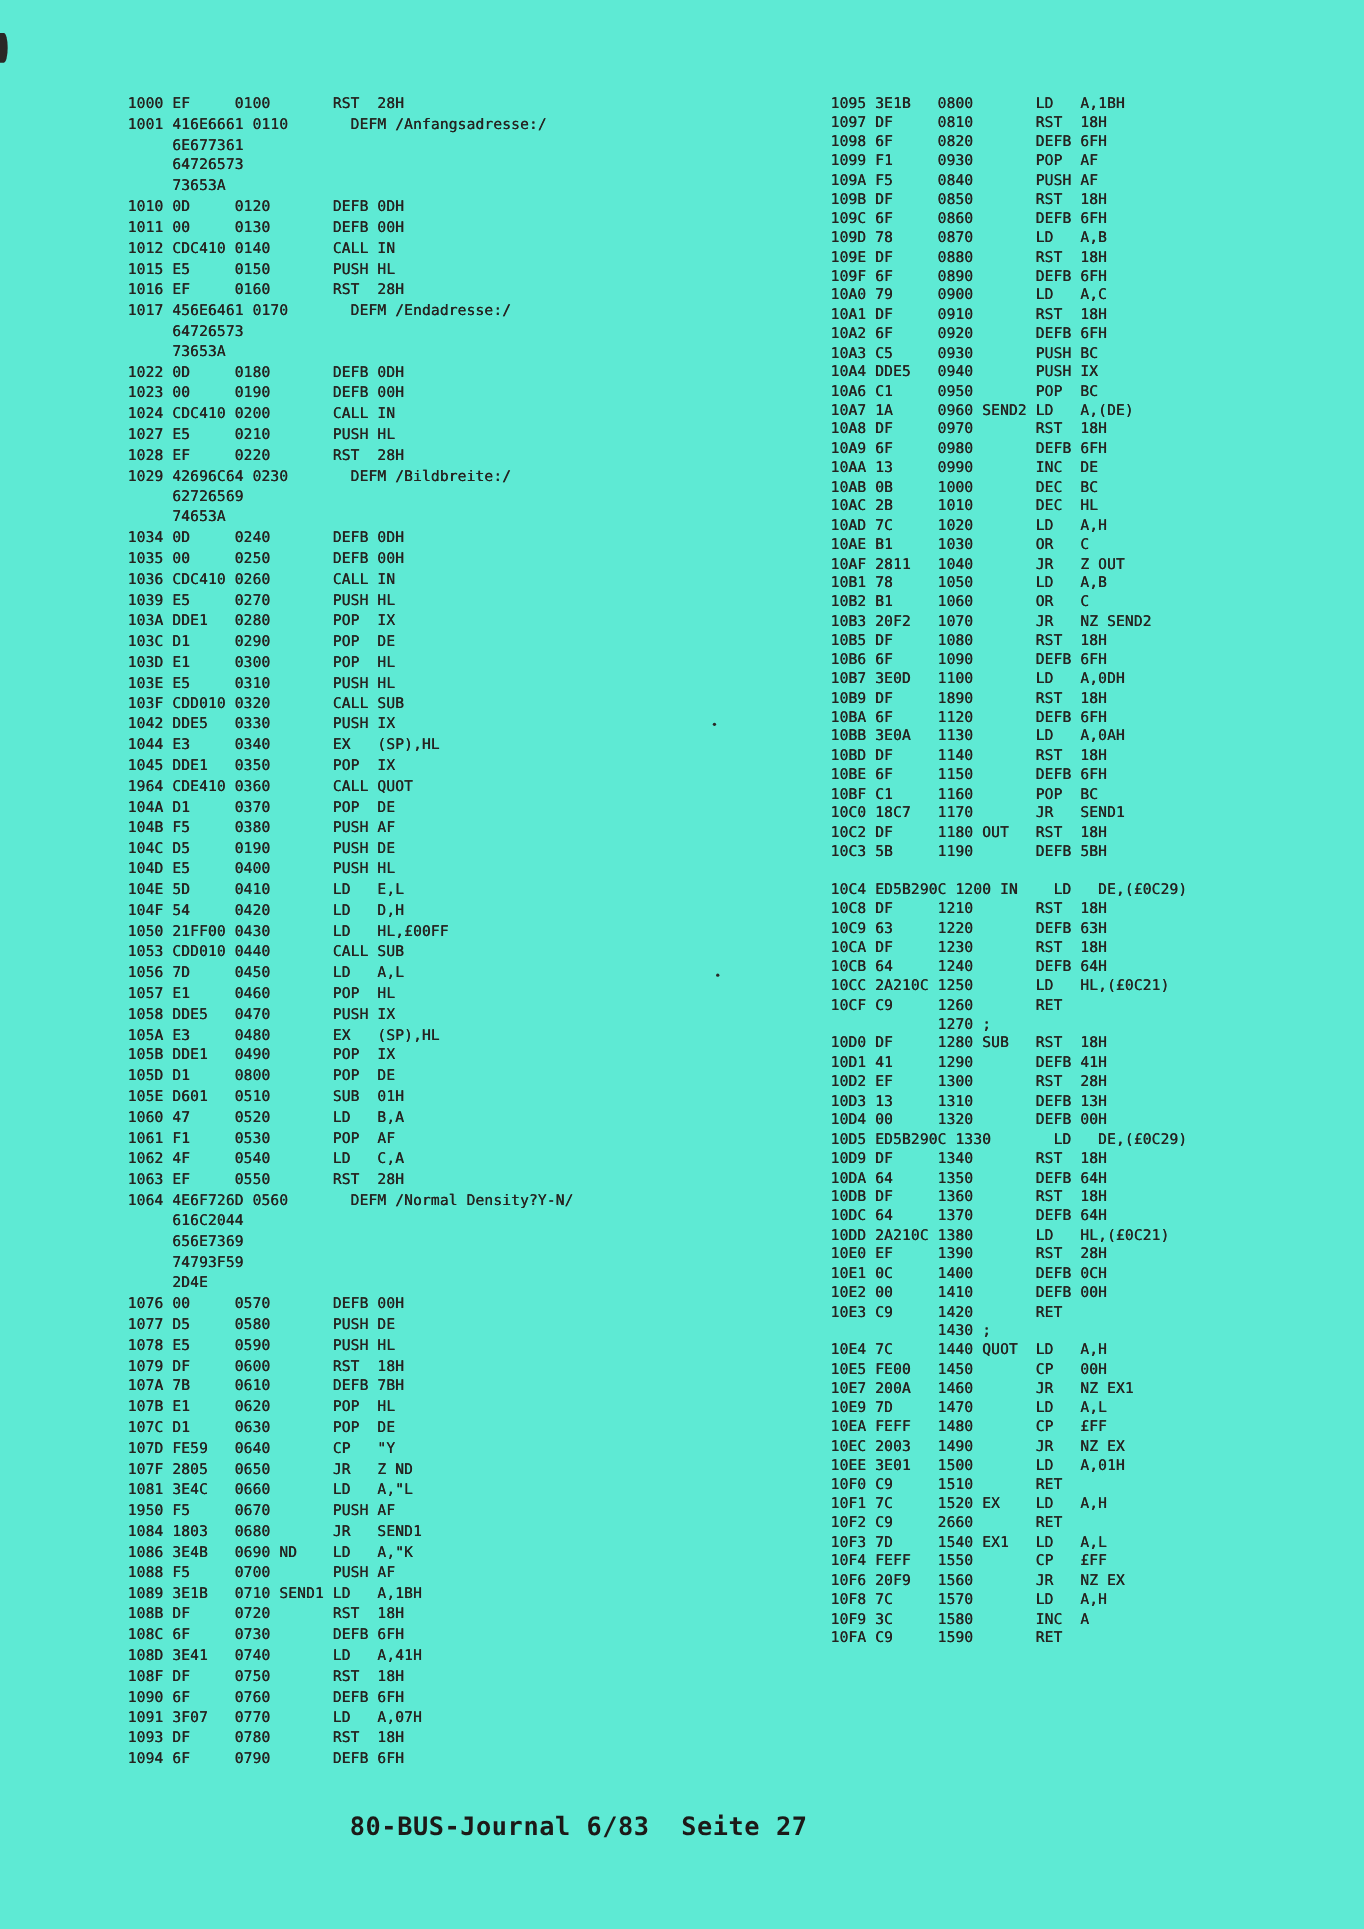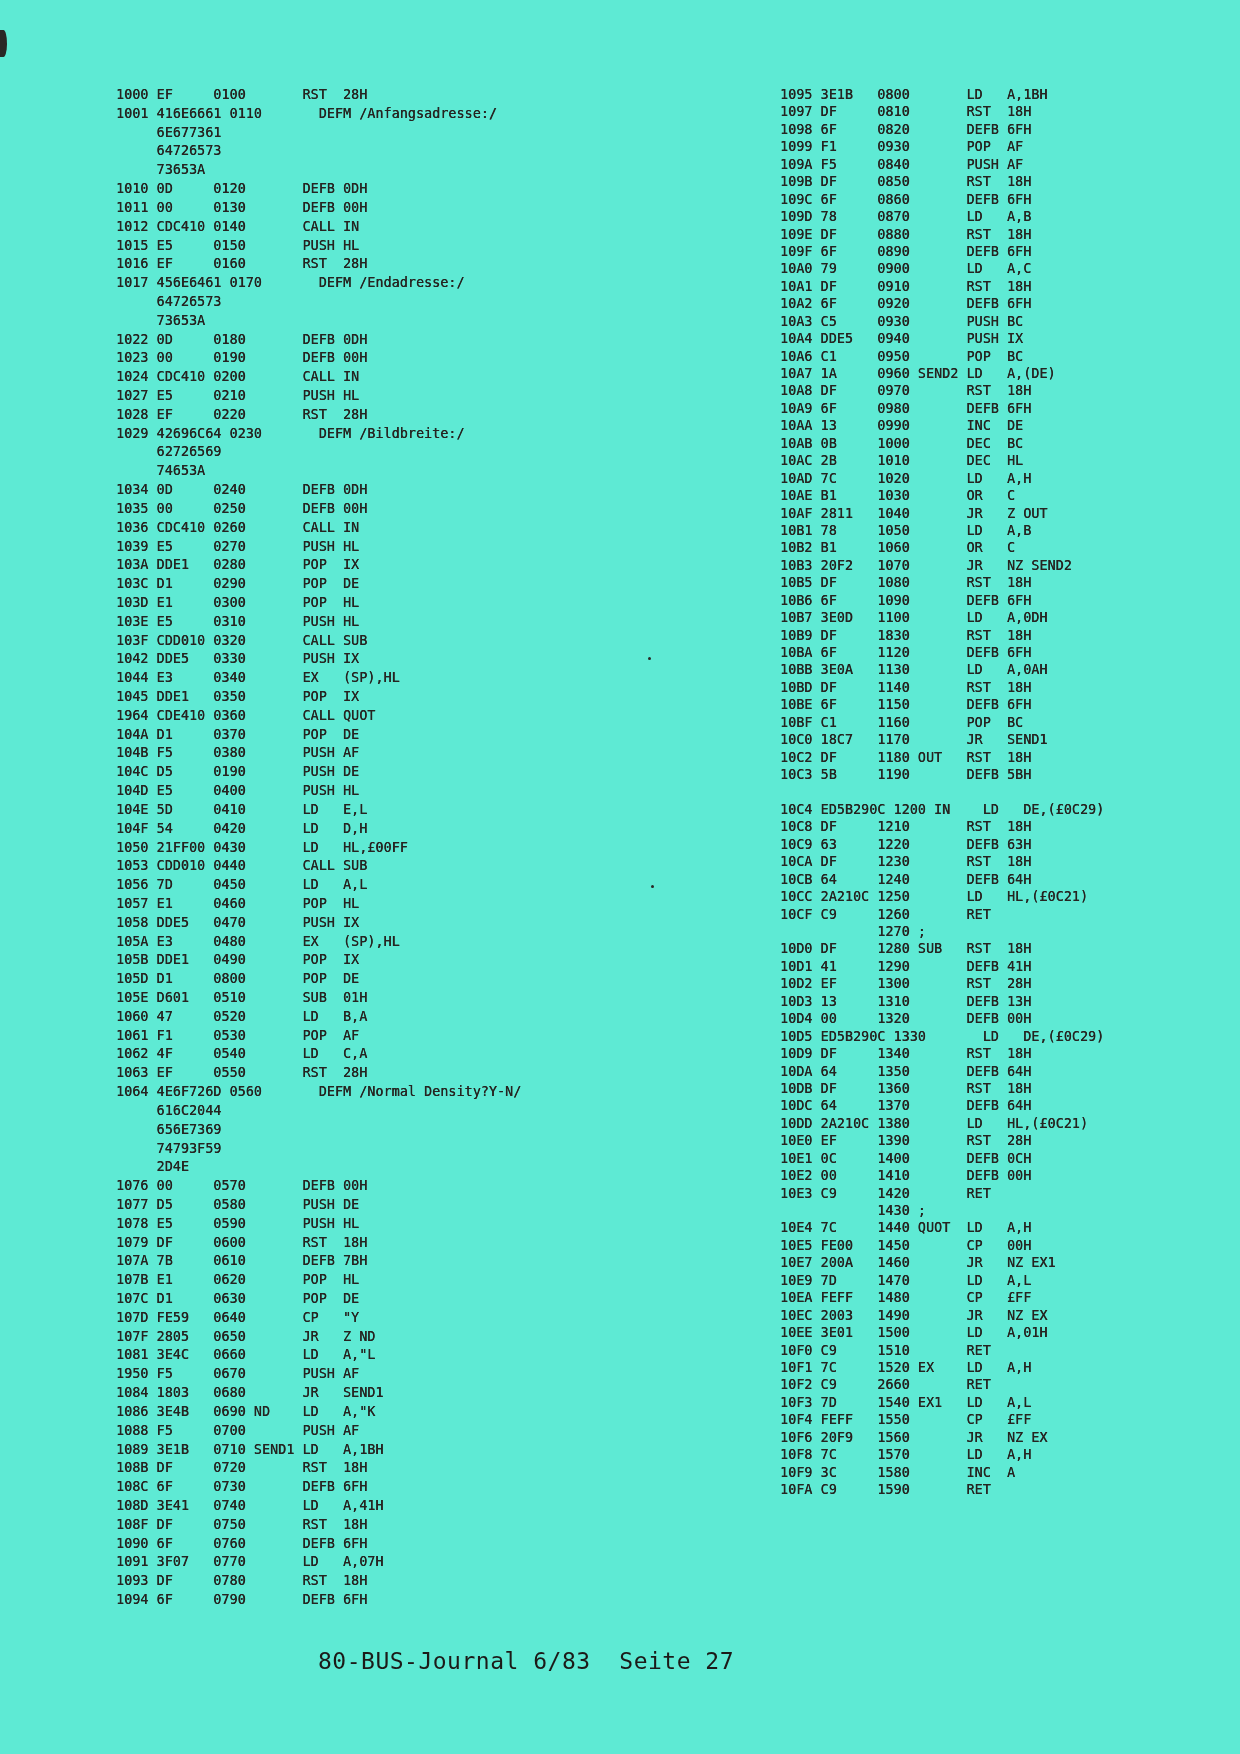--- a/index.html
+++ b/index.html
@@ -8,36 +8,36 @@
     position:relative;
     width:1240px;height:1754px;
     background:#5eead4;
     overflow:hidden;
     font-family:"DejaVu Sans Mono",monospace;
     color:#262421;
     padding-left:44px;
   }
   .col{position:absolute;}
   #col-left{left:116px;top:86px;}
-  #col-right{left:780px;top:86px;}
+  #col-right{left:755px;top:86px;}
   .ln{
     white-space:pre;
     font-size:13.3px;
     letter-spacing:0.1px;
     text-shadow:0.3px 0 0 currentColor;
   }
   #col-left .ln{height:18.82px;line-height:18.82px;}
   #col-right .ln{height:17.45px;line-height:17.45px;}
   .footer{
     position:absolute;
     left:318px;top:1648px;
     white-space:pre;
     font-family:"DejaVu Sans Mono",monospace;
     font-size:23px;
-    font-weight:normal;
+    font-weight:bold;
     letter-spacing:0.5px;
     color:#1c1a18;
   }
   .speck{position:absolute;background:#2a2826;border-radius:50%;}
   #speck-edge{left:0;top:30px;width:7px;height:27px;border-radius:0 60% 60% 0;}
   #speck-1{left:648px;top:657px;width:3px;height:3px;}
   #speck-2{left:651px;top:885px;width:3px;height:3px;}
 </style>
 </head>
 <body>
@@ -156,21 +156,21 @@
       <div class="ln">10AC 2B     1010       DEC  HL</div>
       <div class="ln">10AD 7C     1020       LD   A,H</div>
       <div class="ln">10AE B1     1030       OR   C</div>
       <div class="ln">10AF 2811   1040       JR   Z OUT</div>
       <div class="ln">10B1 78     1050       LD   A,B</div>
       <div class="ln">10B2 B1     1060       OR   C</div>
       <div class="ln">10B3 20F2   1070       JR   NZ SEND2</div>
       <div class="ln">10B5 DF     1080       RST  18H</div>
       <div class="ln">10B6 6F     1090       DEFB 6FH</div>
       <div class="ln">10B7 3E0D   1100       LD   A,0DH</div>
-      <div class="ln">10B9 DF     1830       RST  18H</div>
+      <div class="ln">10B9 DF     1890       RST  18H</div>
       <div class="ln">10BA 6F     1120       DEFB 6FH</div>
       <div class="ln">10BB 3E0A   1130       LD   A,0AH</div>
       <div class="ln">10BD DF     1140       RST  18H</div>
       <div class="ln">10BE 6F     1150       DEFB 6FH</div>
       <div class="ln">10BF C1     1160       POP  BC</div>
       <div class="ln">10C0 18C7   1170       JR   SEND1</div>
       <div class="ln">10C2 DF     1180 OUT   RST  18H</div>
       <div class="ln">10C3 5B     1190       DEFB 5BH</div>
       <div class="ln"></div>
       <div class="ln">10C4 ED5B290C 1200 IN    LD   DE,(£0C29)</div>

